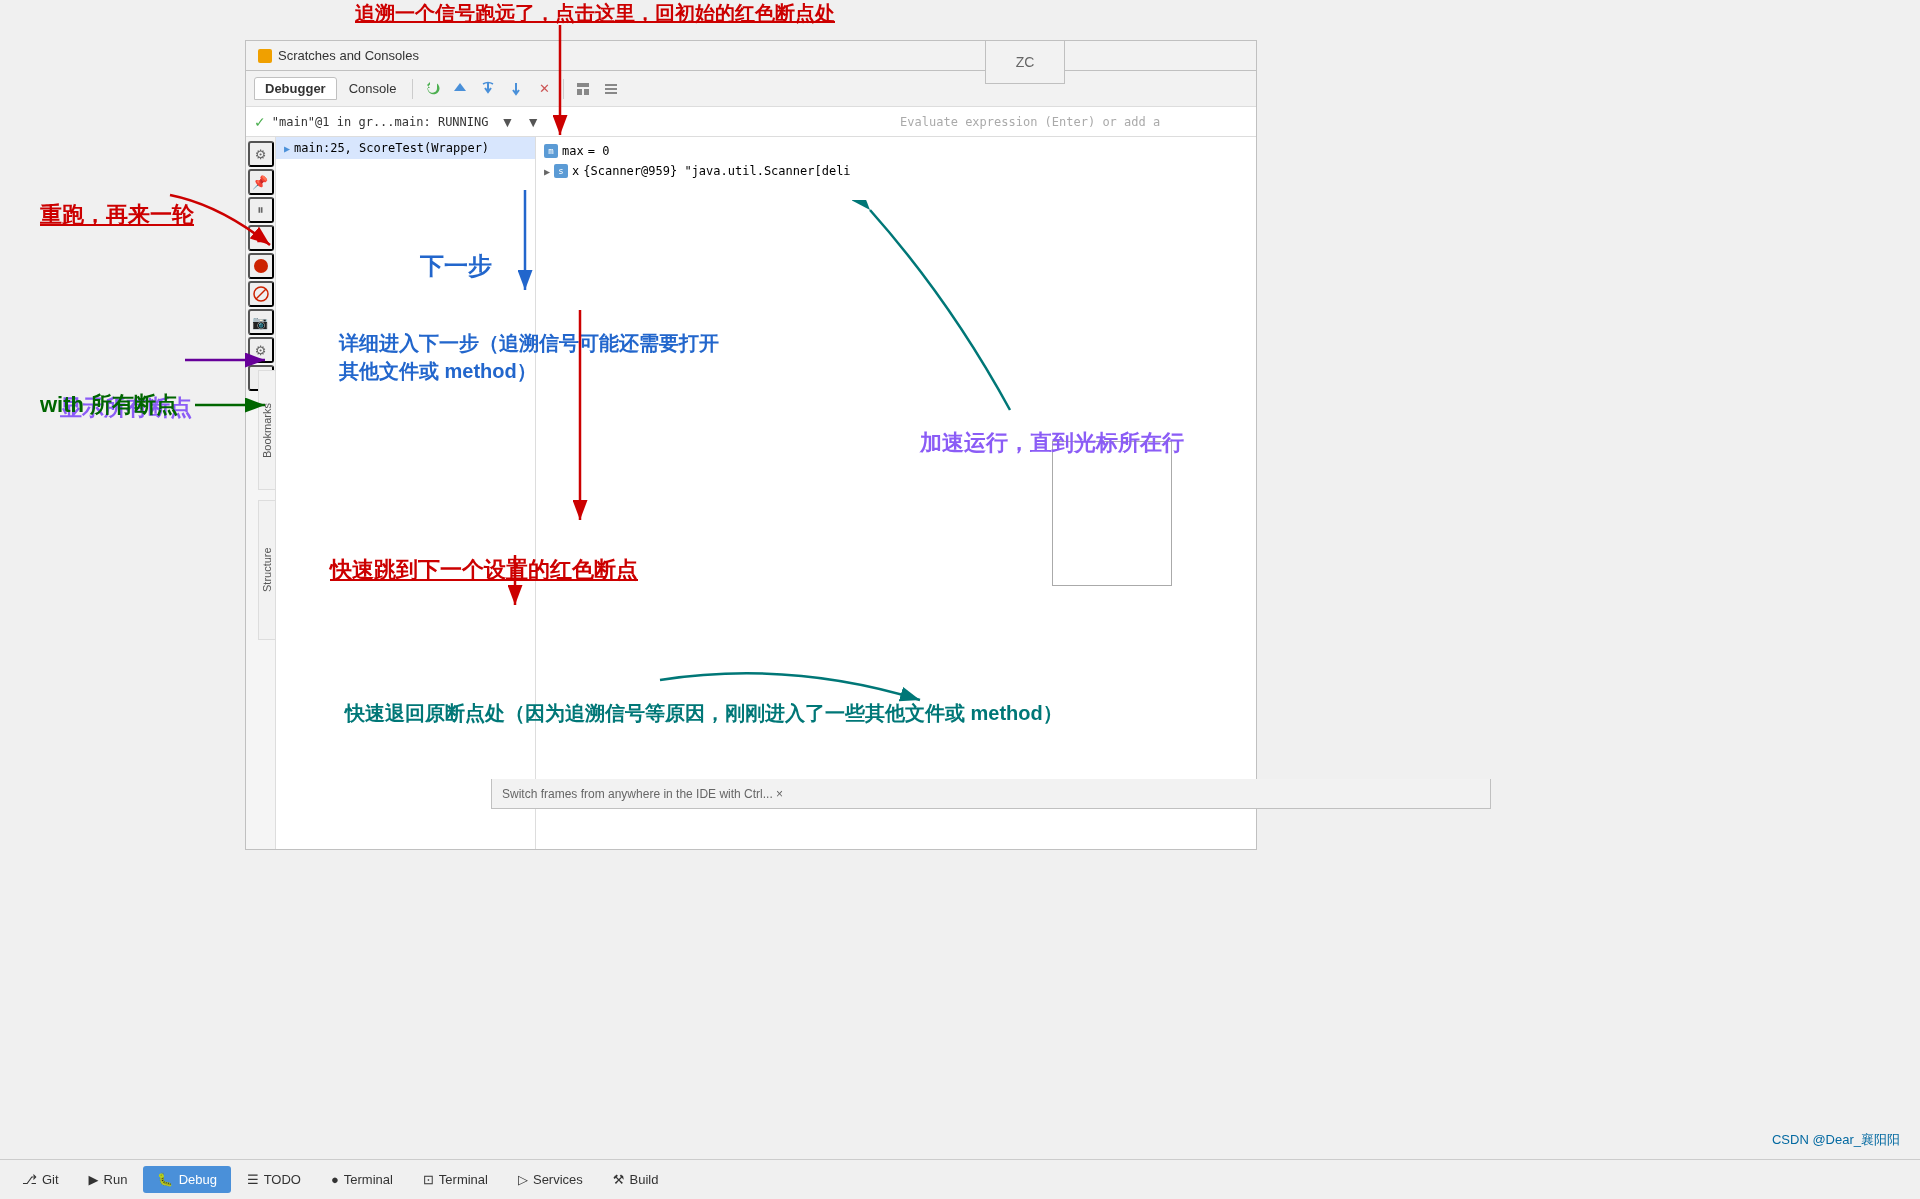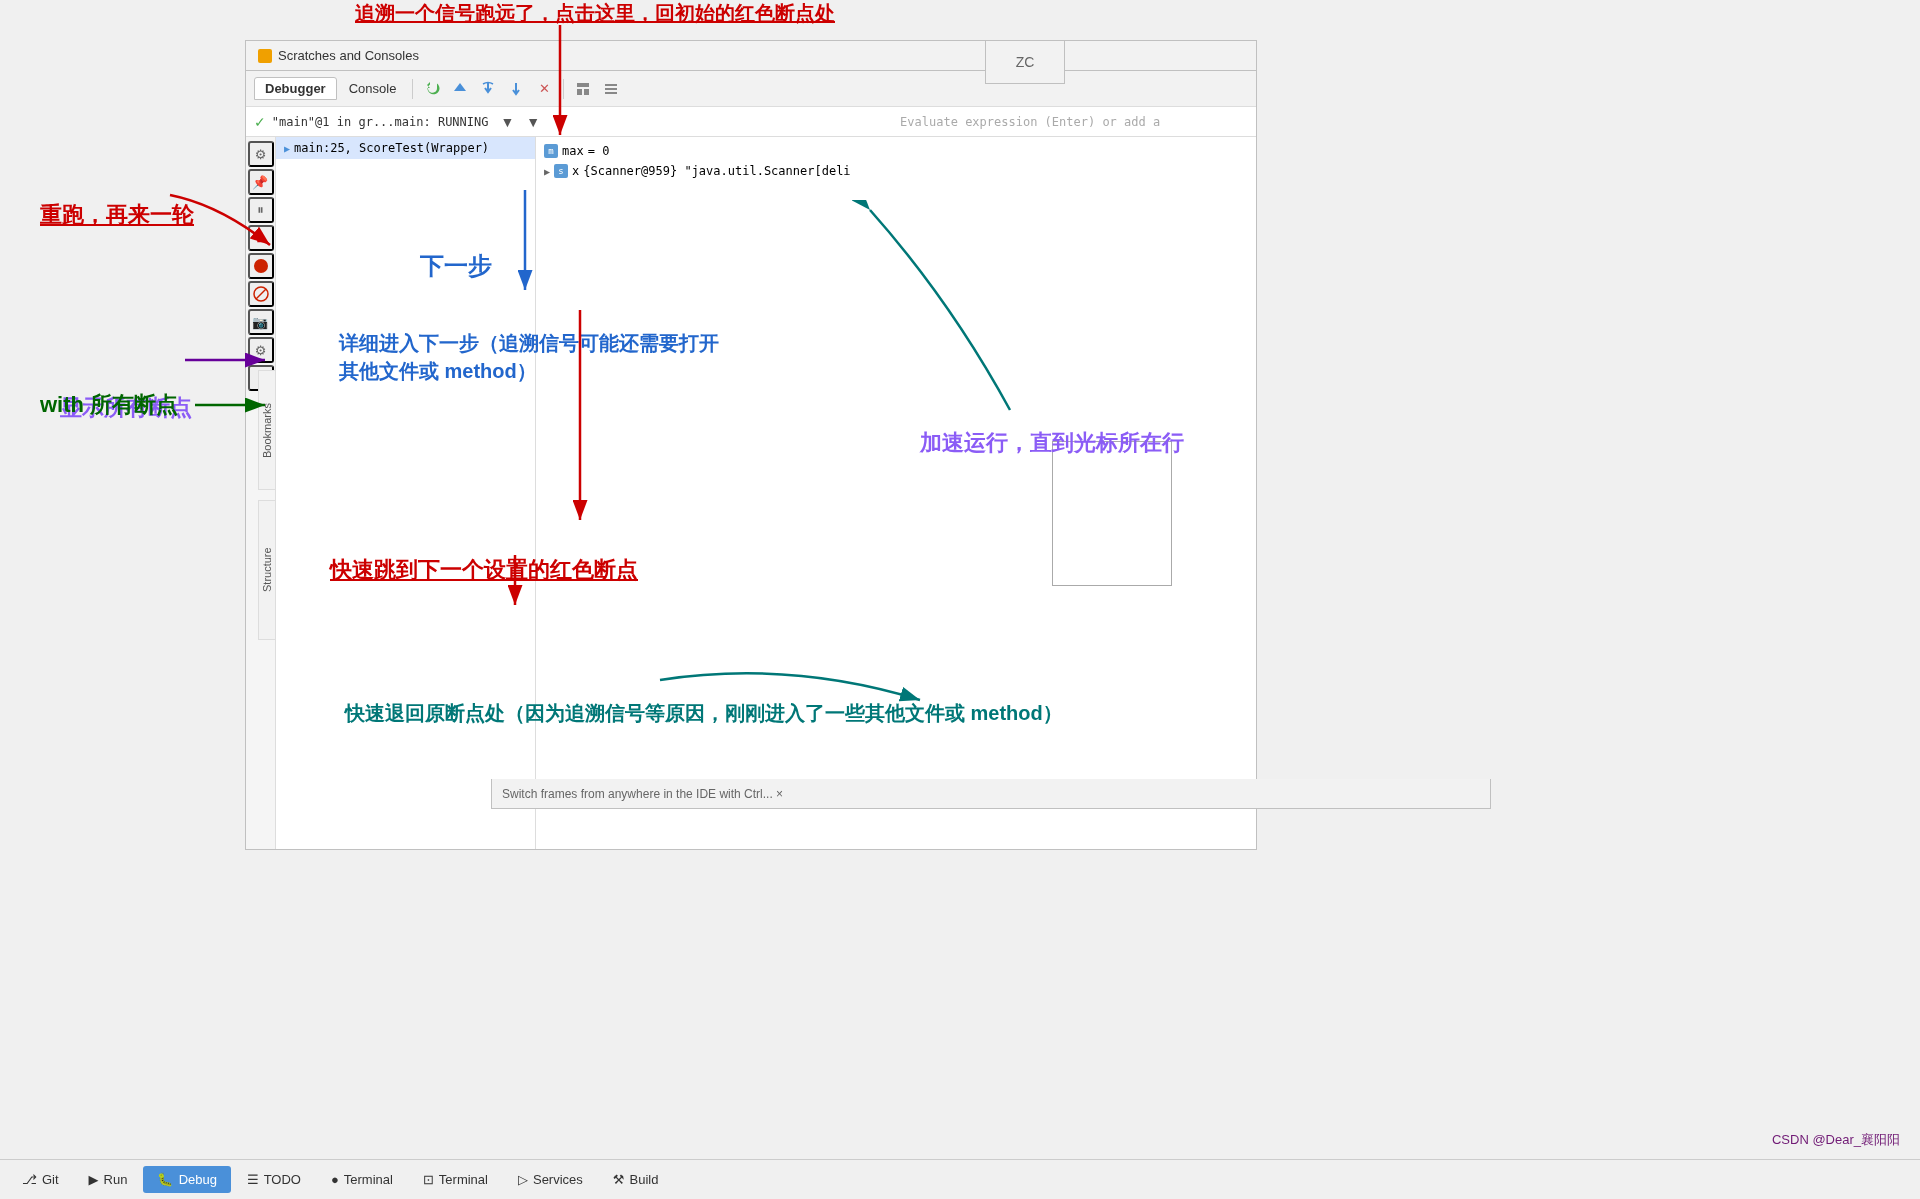--- a/index.html
+++ b/index.html
@@ -407,21 +407,21 @@
       font-size: 14px;
       color: #666;
     }
 
     
     .watermark {
       position: absolute;
       bottom: 50px;
       right: 20px;
       font-size: 13px;
-      color: #701a75;
+      color: #0369a1;
       margin-left: 28px;
     }
   </style>
 </head>
 <body>
 
 <div class="corner-dot" style="left: 245px; top: 40px;"></div>
 <div class="corner-dot" style="left: 1244px; top: 40px;"></div>
 <div class="corner-dot" style="left: 245px; top: 840px;"></div>
 <div class="corner-dot" style="left: 1244px; top: 840px;"></div>

